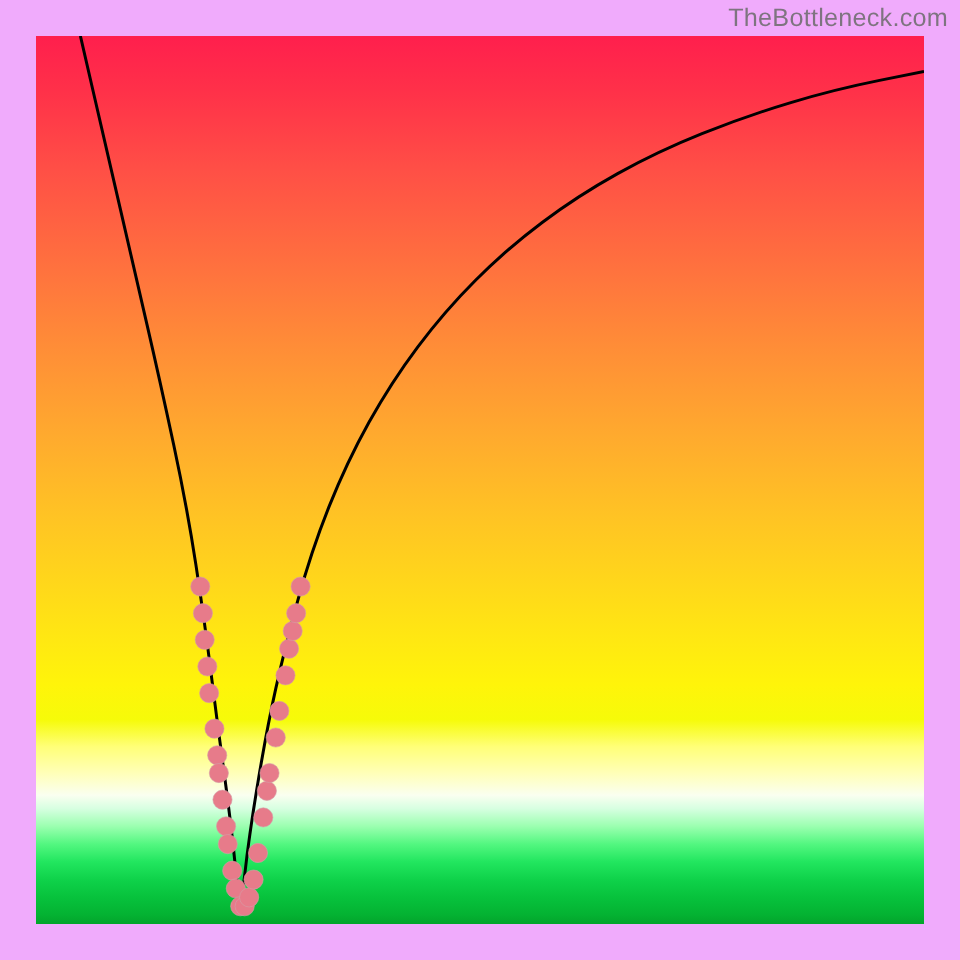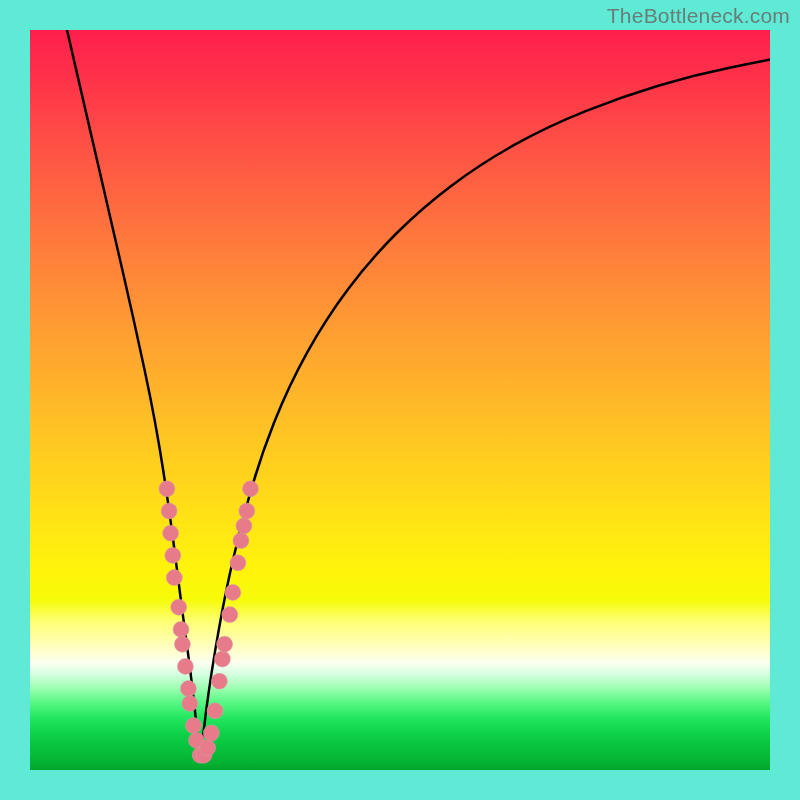--- a/index.html
+++ b/index.html
@@ -10,21 +10,21 @@
     background: #000;
     overflow: hidden;
     font-family: Arial, Helvetica, sans-serif;
   }
   .frame {
     position: absolute;
     left: 0;
     top: 0;
     width: 800px;
     height: 800px;
-    background: #5eead4;
+    background: #f0abfc;
   }
   .plot-area {
     position: absolute;
     left: 30px;
     top: 30px;
     width: 740px;
     height: 740px;
     overflow: hidden;
   }
   .gradient-bg {

